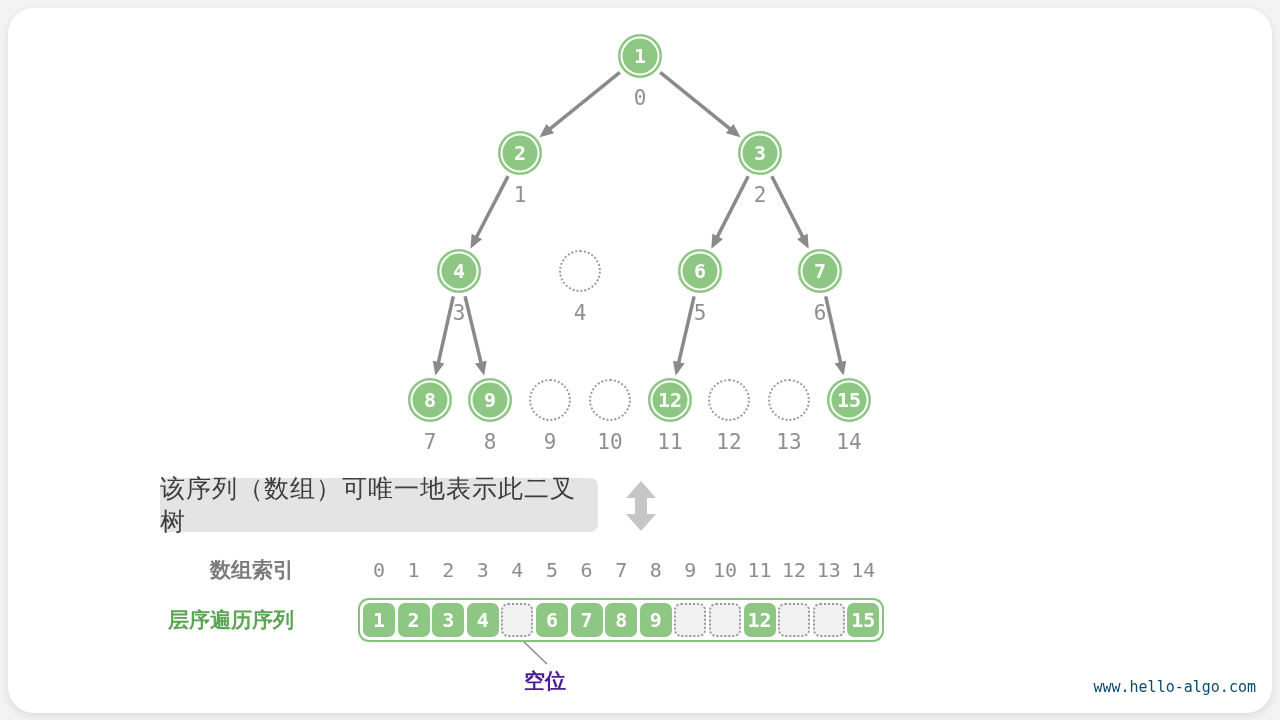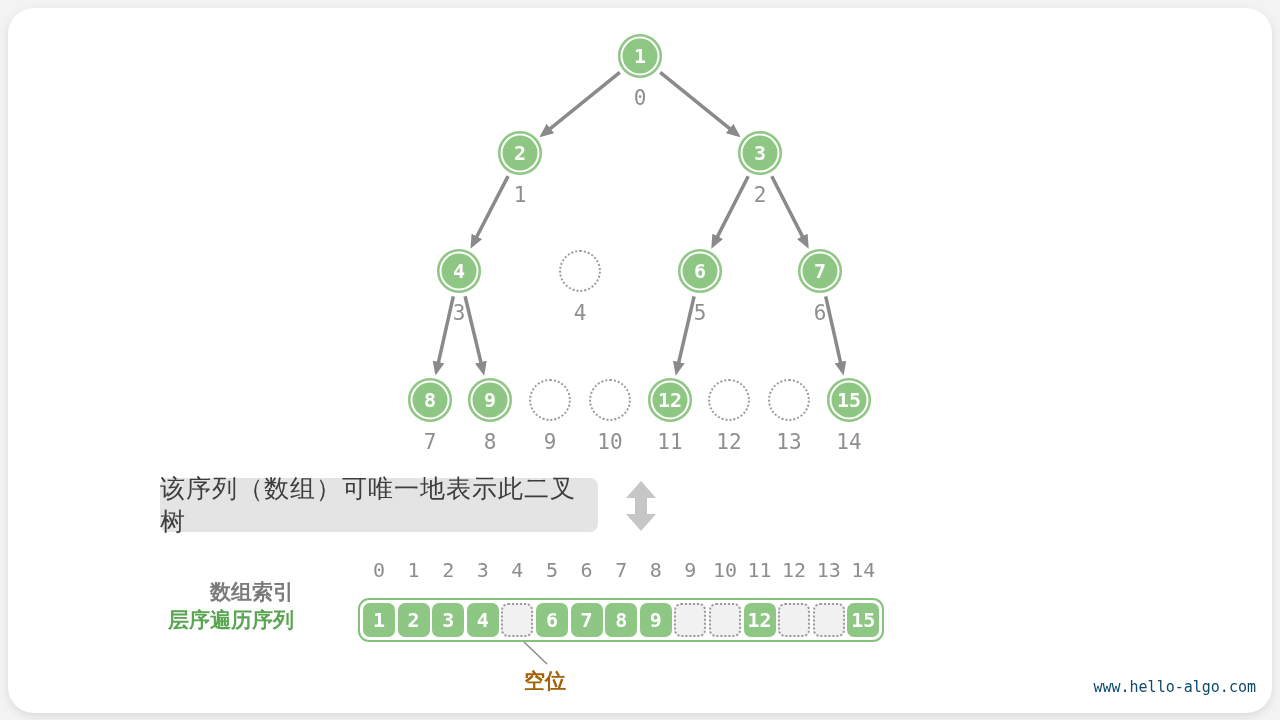--- a/index.html
+++ b/index.html
@@ -29,38 +29,38 @@
                  background:#e4e4e4; border-radius:8px;
                  display:flex; align-items:center; justify-content:center; }
   .caption-text { font-size:25px; font-weight:500; color:#3d3d3d; letter-spacing:1px; }
 
   .updown { position:absolute; left:625px; top:481px; width:32px; height:50px; }
   .updown path { fill:#c6c6c6; }
 
   
   .row-label { position:absolute; right:986px; height:24px; line-height:24px;
                font-weight:bold; font-size:21px; white-space:nowrap; }
-  .row-label.gray  { top:580px; color:#7b7b7b; }
+  .row-label.gray  { top:558px; color:#7b7b7b; }
   .row-label.green { top:608px; color:#5aa552; }
 
   #indices-row { position:absolute; left:363px; top:558px; height:24px;
                  display:flex; gap:2.6px; align-items:center; }
   .idx { width:32px; text-align:center; font-family:"DejaVu Sans Mono", monospace;
          font-size:20px; color:#8d8d8d; }
 
   #array-box { position:absolute; left:358px; top:598px; background:#ffffff;
                border:2px solid #84c17a; border-radius:11px; padding:3px; }
   #cells-row { display:flex; gap:2.6px; }
   .cell { width:32px; height:34px; border-radius:7px; background:#8ec783; color:#fff;
           font-family:"DejaVu Sans Mono", monospace; font-weight:bold; font-size:20px;
           display:flex; align-items:center; justify-content:center; }
   .cell.empty { background:#f1f1f1; border:2px dotted #9b9b9b; }
 
   .empty-slot-label { position:absolute; left:505px; top:667px; width:80px; text-align:center;
-                      font-size:21px; font-weight:bold; color:#a16207; }
+                      font-size:21px; font-weight:bold; color:#4c1d95; }
 
   .watermark { position:absolute; right:24px; top:678px;
                font-family:"DejaVu Sans Mono", monospace; font-size:15px; color:#0c4a6e; }
 </style>
 </head>
 <body>
 
 <div class="page">
   <div class="card"></div>
 

